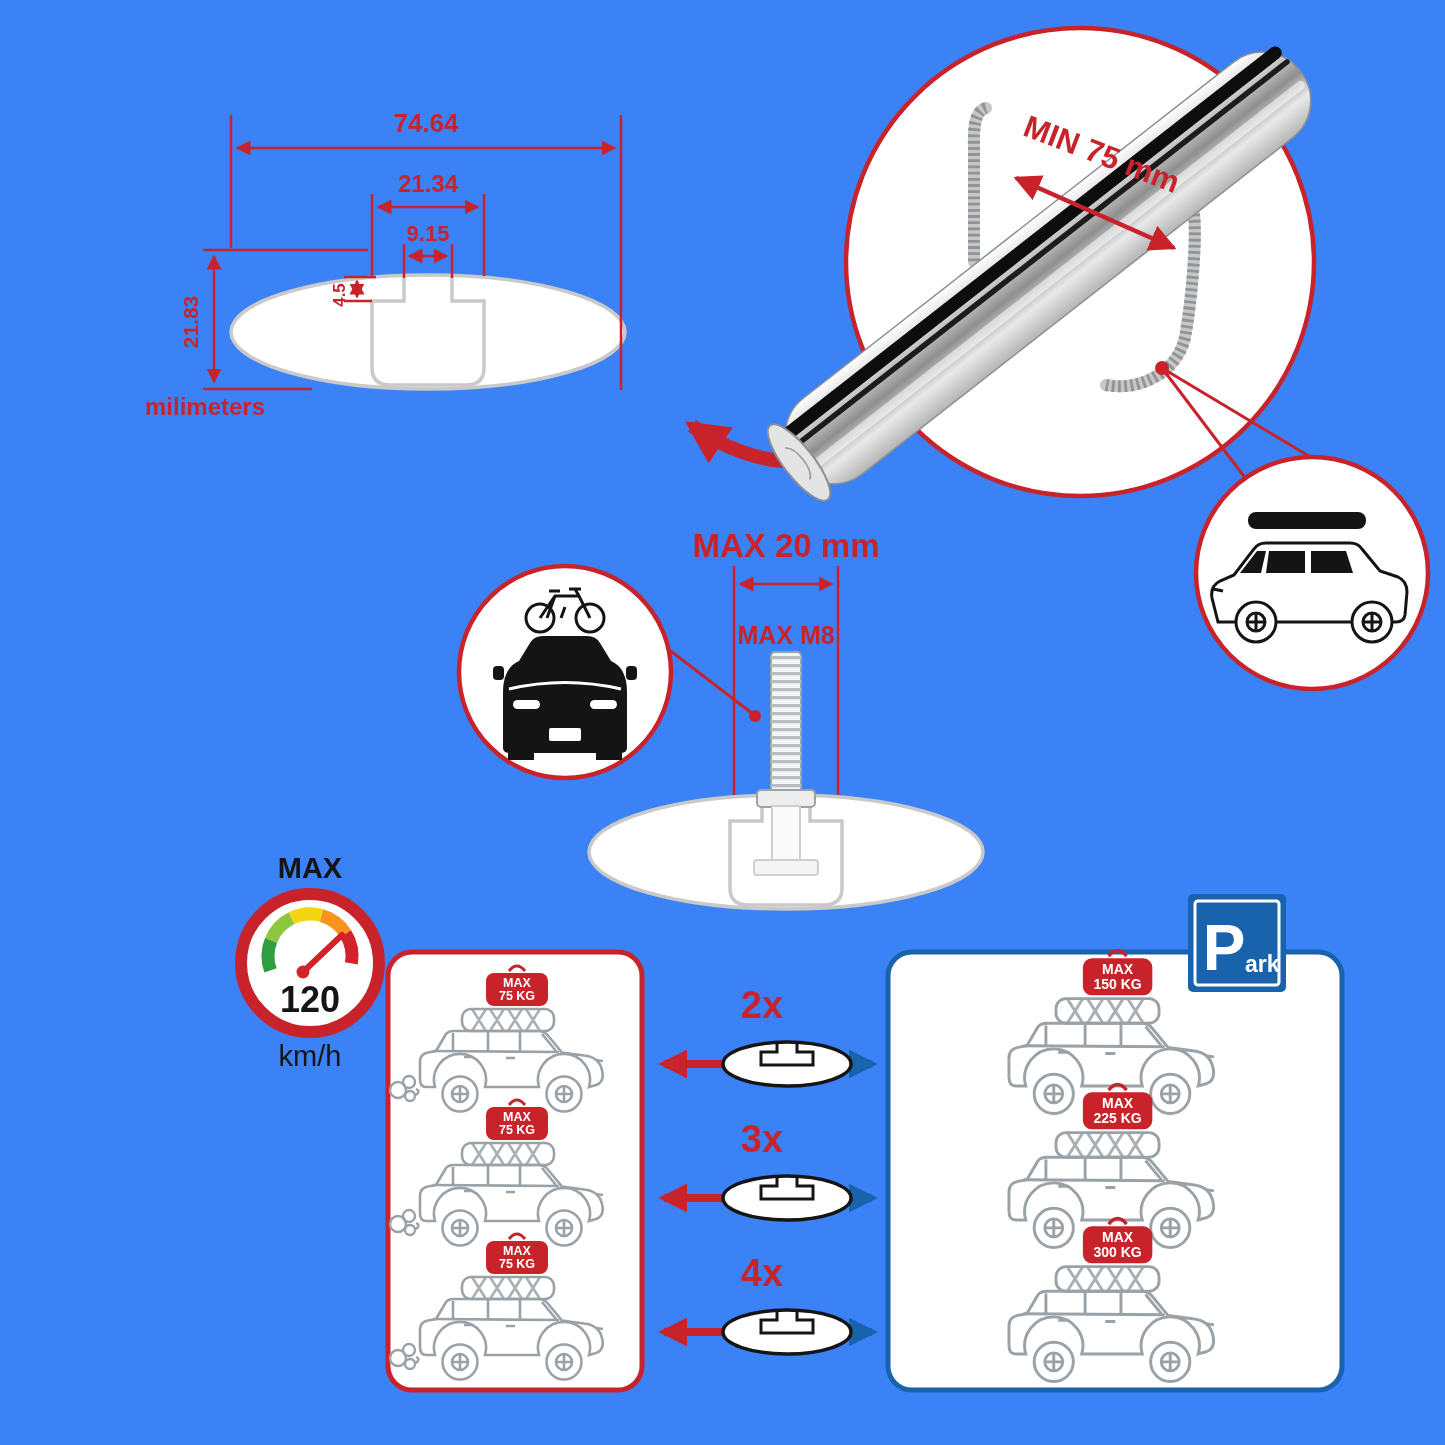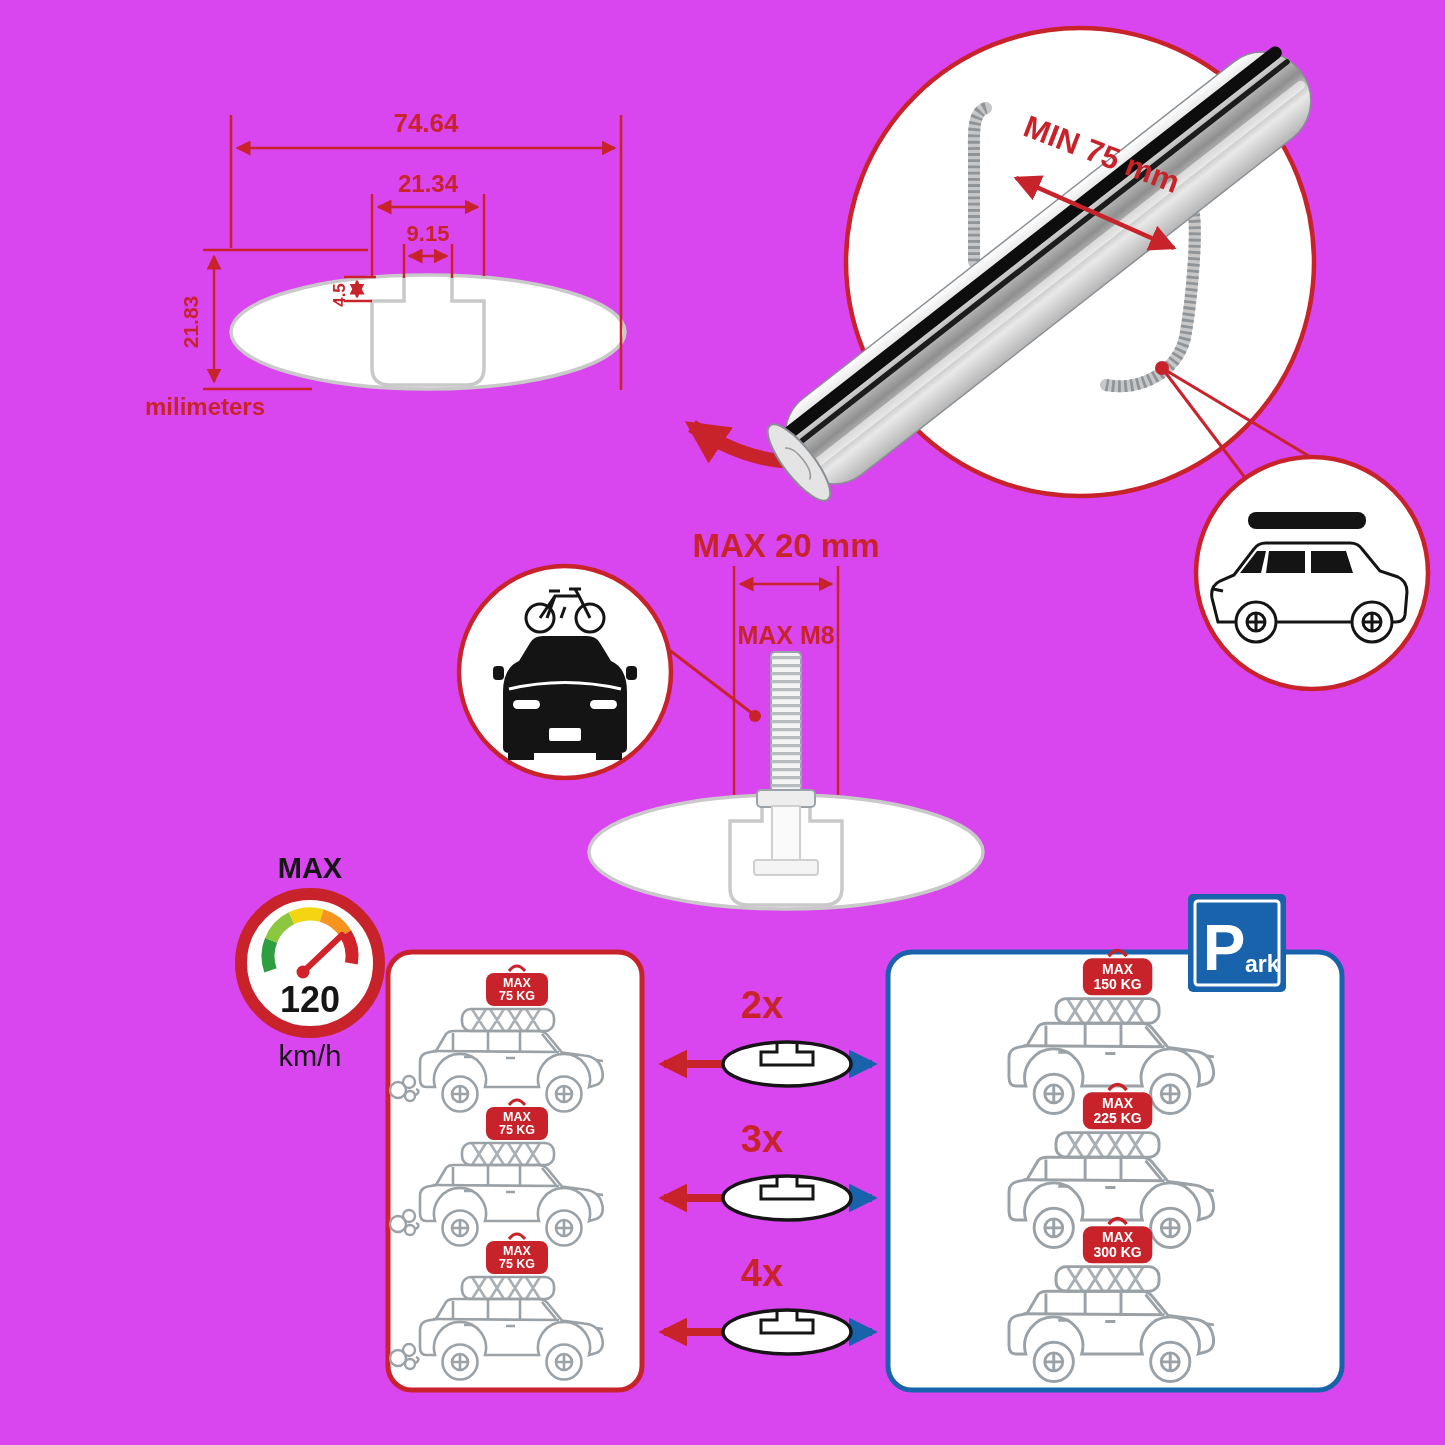--- a/index.html
+++ b/index.html
@@ -1,16 +1,16 @@
 <!DOCTYPE html>
 <html><head>
 <meta charset="utf-8">
 <style>
   html,body{margin:0;padding:0;background:#ffffff;}
-  .canvas{position:relative;width:1445px;height:1445px;background:#d946ef;overflow:hidden;}
+  .canvas{position:relative;width:1445px;height:1445px;background:#3b82f6;overflow:hidden;}
   svg text{font-family:"Liberation Sans",sans-serif;}
   .dimText{fill:#c8232b;font-weight:bold;text-anchor:middle;}
   .blackText{fill:#151515;font-weight:bold;text-anchor:middle;}
   .kmh{fill:#151515;font-weight:normal;text-anchor:middle;}
   .dimLine{stroke:#c8232b;stroke-width:2.5;fill:none;}
   .leader{stroke:#c8232b;stroke-width:3;fill:none;}
   .carStroke{stroke:#9aa2a8;fill:none;stroke-width:2.6;}
   .tagBody{fill:#c8232b;}
   .tagHook{stroke:#c8232b;stroke-width:3;fill:none;}
   .tagText{fill:#ffffff;font-size:12.5px;font-weight:bold;text-anchor:middle;}

